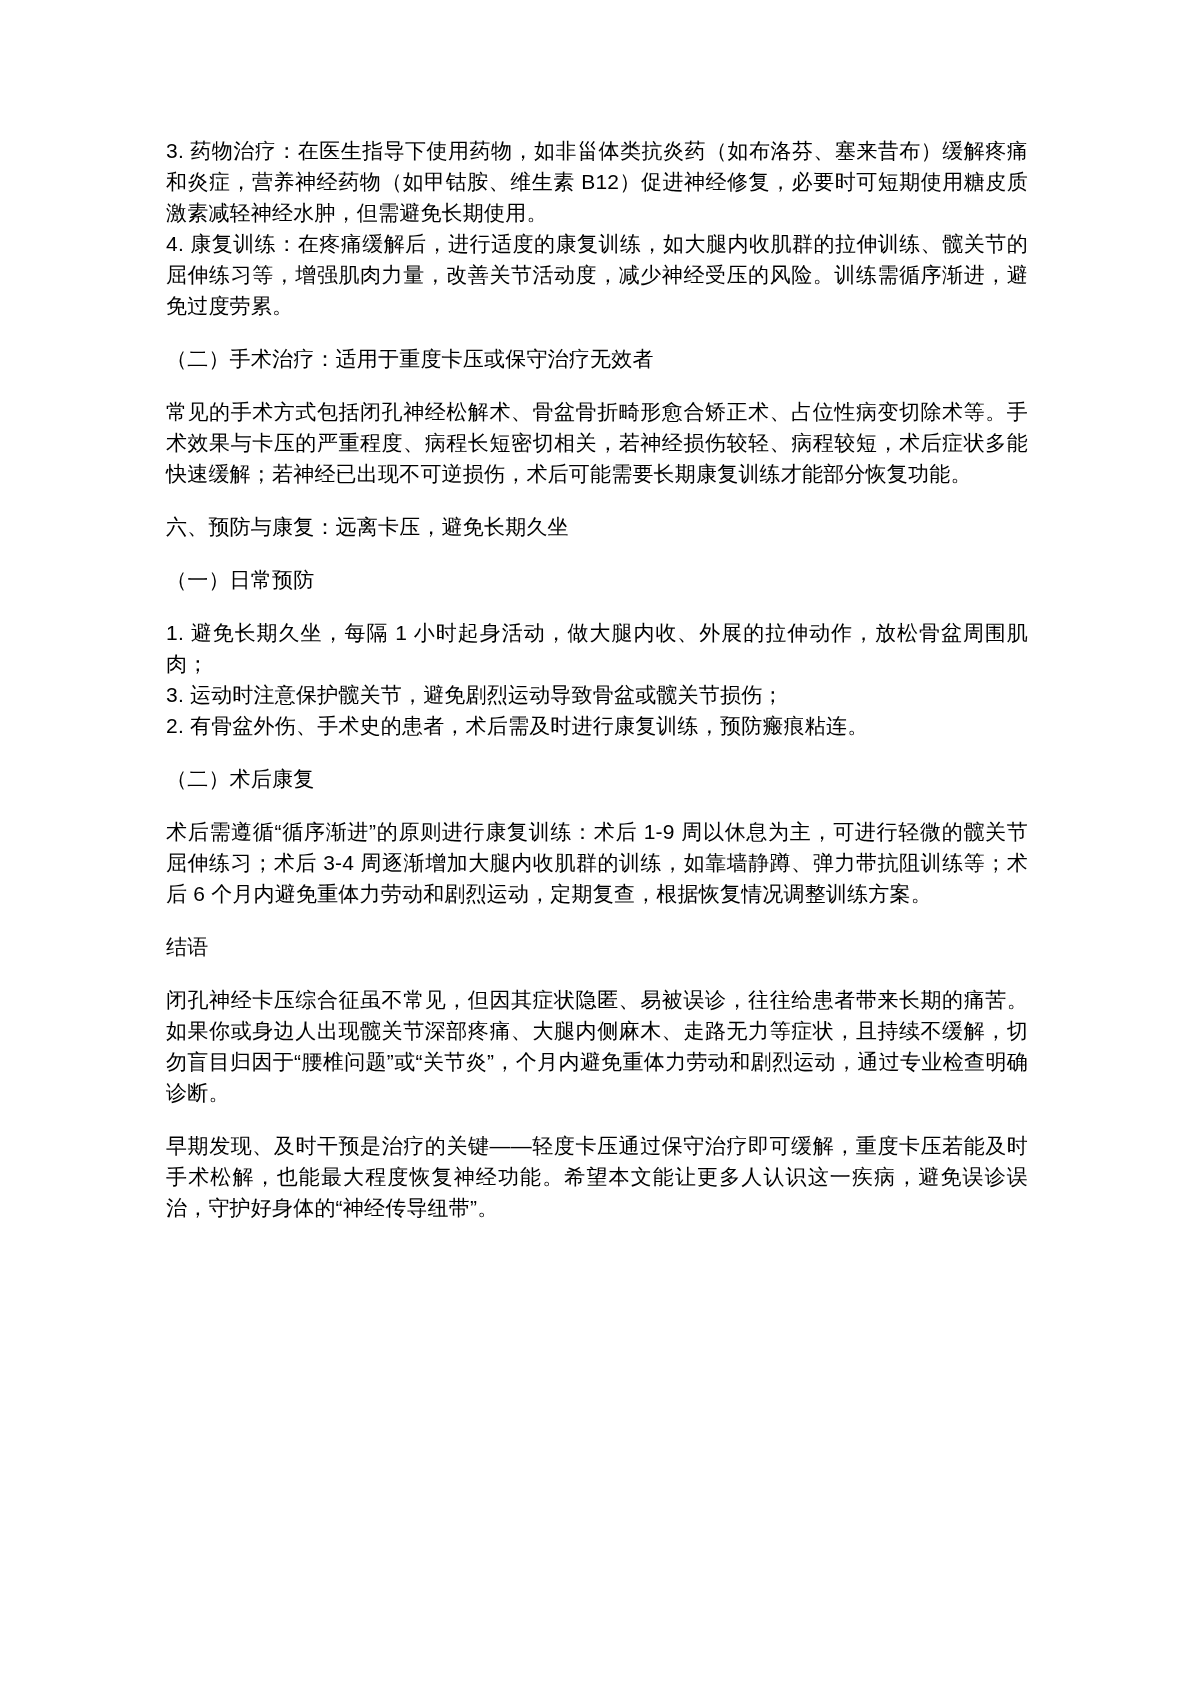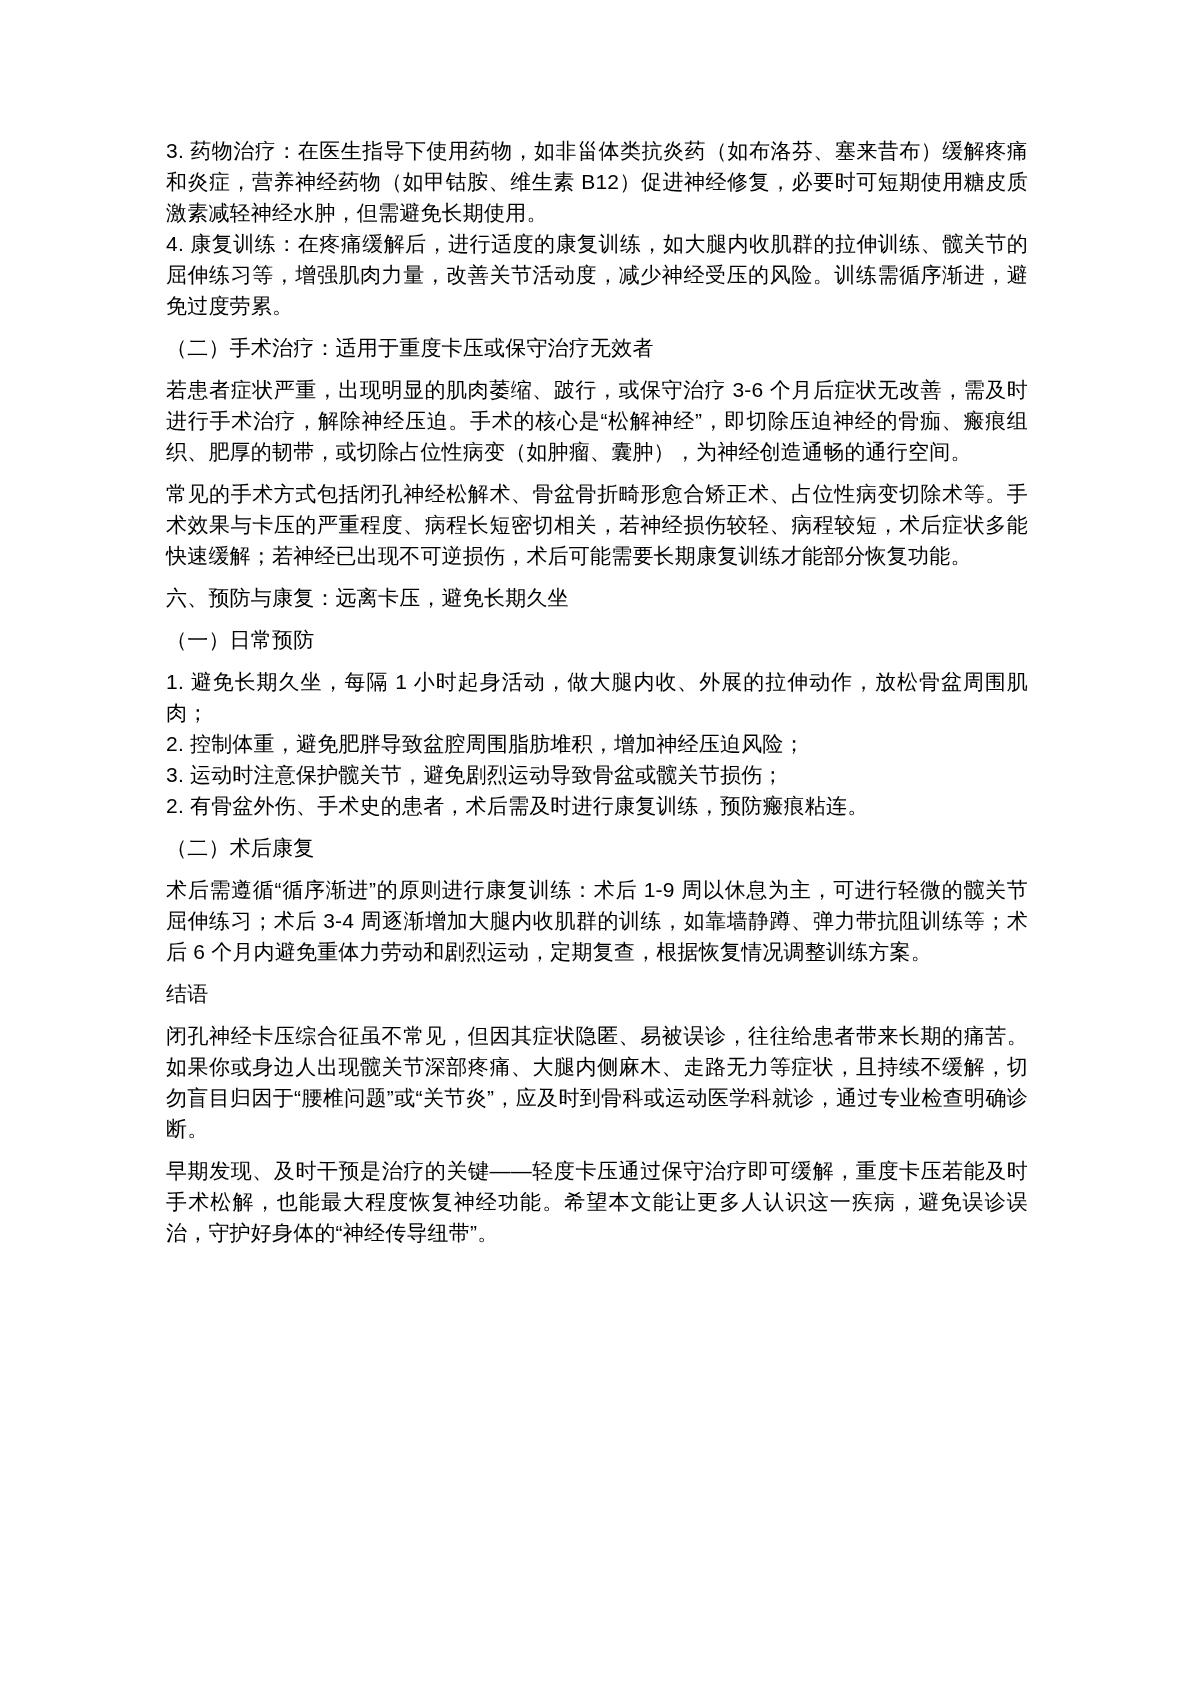--- a/index.html
+++ b/index.html
@@ -24,36 +24,34 @@
   .para {
     margin: 0;
     font-size: 21px;
     line-height: 31px;
     font-weight: 400;
     text-align: justify;
     letter-spacing: 0.2px;
     word-break: break-all;
   }
   .para.gap {
-    margin-top: 11px;
+    margin-top: 22px;
   }
 </style>
 </head>
 <body>
 
 <div class="page">
   <p class="para">3. 药物治疗：在医生指导下使用药物，如非甾体类抗炎药（如布洛芬、塞来昔布）缓解疼痛和炎症，营养神经药物（如甲钴胺、维生素 B12）促进神经修复，必要时可短期使用糖皮质激素减轻神经水肿，但需避免长期使用。</p>
   <p class="para">4. 康复训练：在疼痛缓解后，进行适度的康复训练，如大腿内收肌群的拉伸训练、髋关节的屈伸练习等，增强肌肉力量，改善关节活动度，减少神经受压的风险。训练需循序渐进，避免过度劳累。</p>
   <p class="para gap">（二）手术治疗：适用于重度卡压或保守治疗无效者</p>
-  <p class="para gap">若患者症状严重，出现明显的肌肉萎缩、跛行，或保守治疗 3-6 个月后症状无改善，需及时进行手术治疗，解除神经压迫。手术的核心是“松解神经”，即切除压迫神经的骨痂、瘢痕组织、肥厚的韧带，或切除占位性病变（如肿瘤、囊肿），为神经创造通畅的通行空间。</p>
   <p class="para gap">常见的手术方式包括闭孔神经松解术、骨盆骨折畸形愈合矫正术、占位性病变切除术等。手术效果与卡压的严重程度、病程长短密切相关，若神经损伤较轻、病程较短，术后症状多能快速缓解；若神经已出现不可逆损伤，术后可能需要长期康复训练才能部分恢复功能。</p>
   <p class="para gap">六、预防与康复：远离卡压，避免长期久坐</p>
   <p class="para gap">（一）日常预防</p>
   <p class="para gap">1. 避免长期久坐，每隔 1 小时起身活动，做大腿内收、外展的拉伸动作，放松骨盆周围肌肉；</p>
-  <p class="para">2. 控制体重，避免肥胖导致盆腔周围脂肪堆积，增加神经压迫风险；</p>
   <p class="para">3. 运动时注意保护髋关节，避免剧烈运动导致骨盆或髋关节损伤；</p>
   <p class="para">2. 有骨盆外伤、手术史的患者，术后需及时进行康复训练，预防瘢痕粘连。</p>
   <p class="para gap">（二）术后康复</p>
   <p class="para gap">术后需遵循“循序渐进”的原则进行康复训练：术后 1-9 周以休息为主，可进行轻微的髋关节屈伸练习；术后 3-4 周逐渐增加大腿内收肌群的训练，如靠墙静蹲、弹力带抗阻训练等；术后 6 个月内避免重体力劳动和剧烈运动，定期复查，根据恢复情况调整训练方案。</p>
   <p class="para gap">结语</p>
-  <p class="para gap">闭孔神经卡压综合征虽不常见，但因其症状隐匿、易被误诊，往往给患者带来长期的痛苦。如果你或身边人出现髋关节深部疼痛、大腿内侧麻木、走路无力等症状，且持续不缓解，切勿盲目归因于“腰椎问题”或“关节炎”，应及时到骨科或运动医学科就诊，通过专业检查明确诊断。</p>
+  <p class="para gap">闭孔神经卡压综合征虽不常见，但因其症状隐匿、易被误诊，往往给患者带来长期的痛苦。如果你或身边人出现髋关节深部疼痛、大腿内侧麻木、走路无力等症状，且持续不缓解，切勿盲目归因于“腰椎问题”或“关节炎”，个月内避免重体力劳动和剧烈运动，通过专业检查明确诊断。</p>
   <p class="para gap">早期发现、及时干预是治疗的关键——轻度卡压通过保守治疗即可缓解，重度卡压若能及时手术松解，也能最大程度恢复神经功能。希望本文能让更多人认识这一疾病，避免误诊误治，守护好身体的“神经传导纽带”。</p>
 </div>
 
 </body></html>

